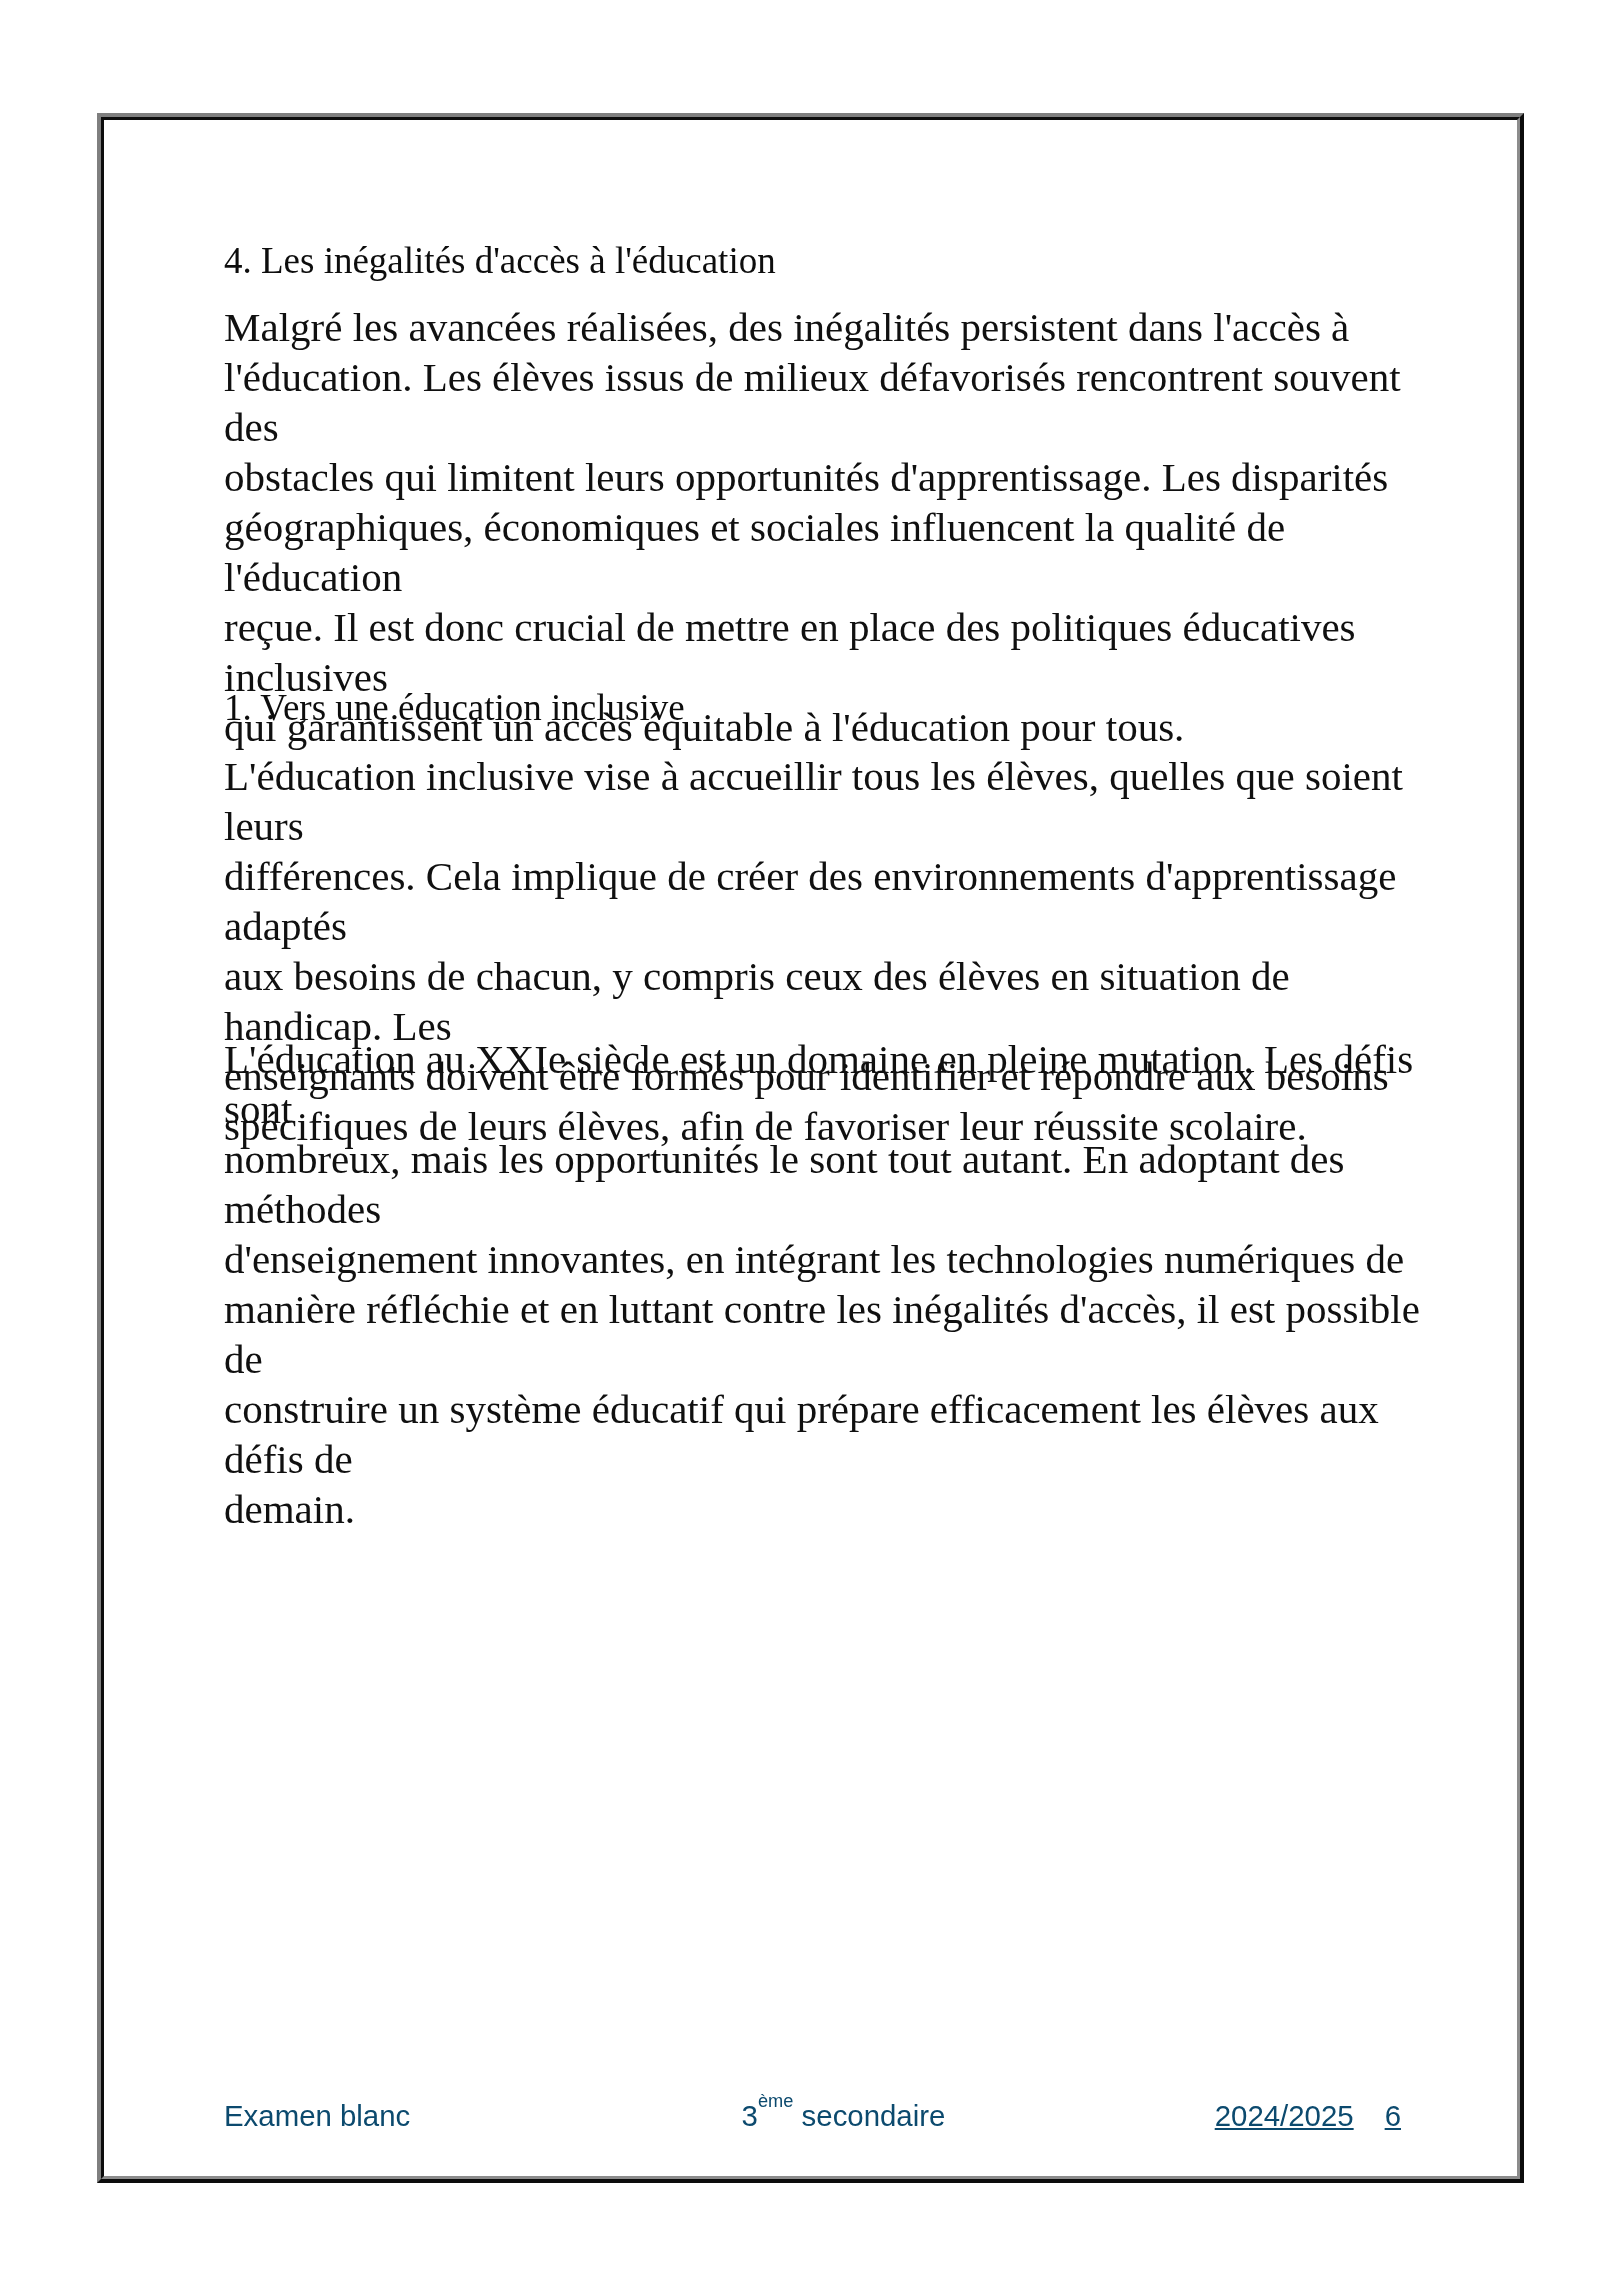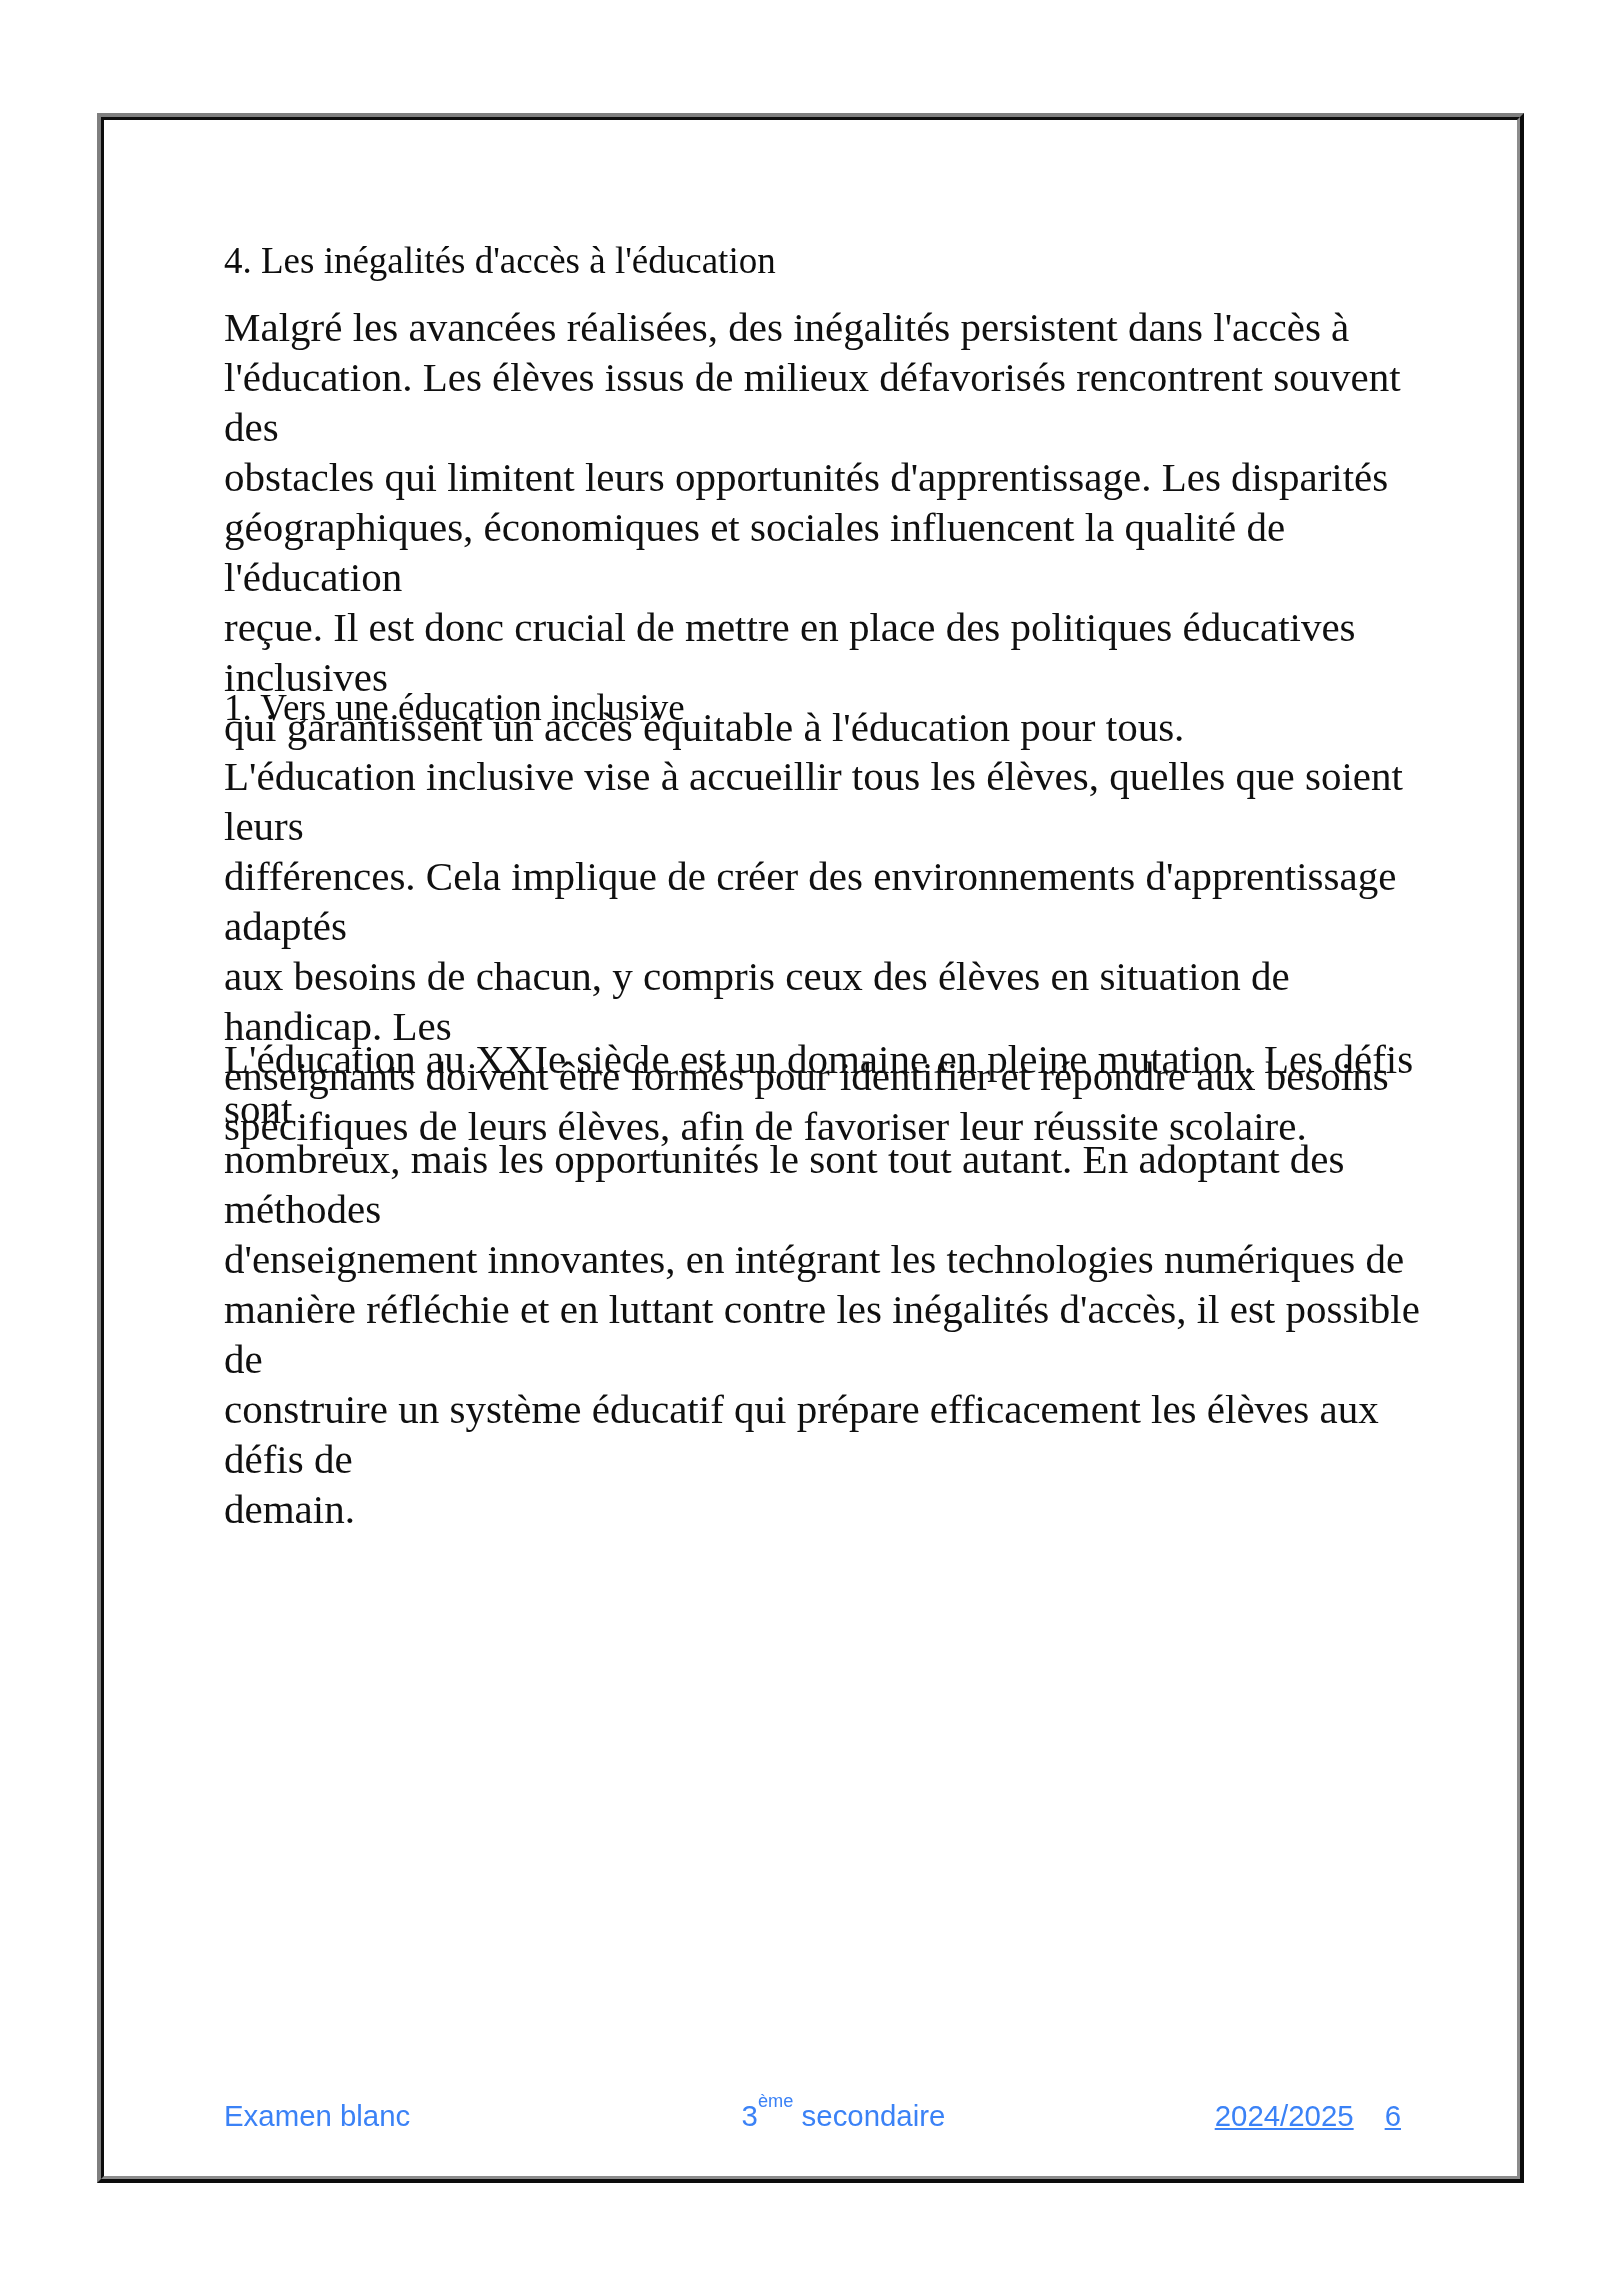--- a/index.html
+++ b/index.html
@@ -61,21 +61,21 @@
     position: absolute;
     left: 224px;
     top: 2079px;
     width: 1177px;
     display: grid;
     grid-template-columns: 1fr auto 1fr;
     align-items: baseline;
     font-family: "Liberation Sans", sans-serif;
     font-size: 29.4px;
     line-height: 36px;
-    color: #3b82f6;
+    color: #0c4a6e;
   }
   .footer-left { justify-self: start; }
   .footer-center { justify-self: center; transform: translateX(31px); margin-top: 19px; }
   .footer-right {
     justify-self: end;
     display: inline-flex;
     gap: 31px;
     text-decoration: underline;
   }
   .footer-center sup {

